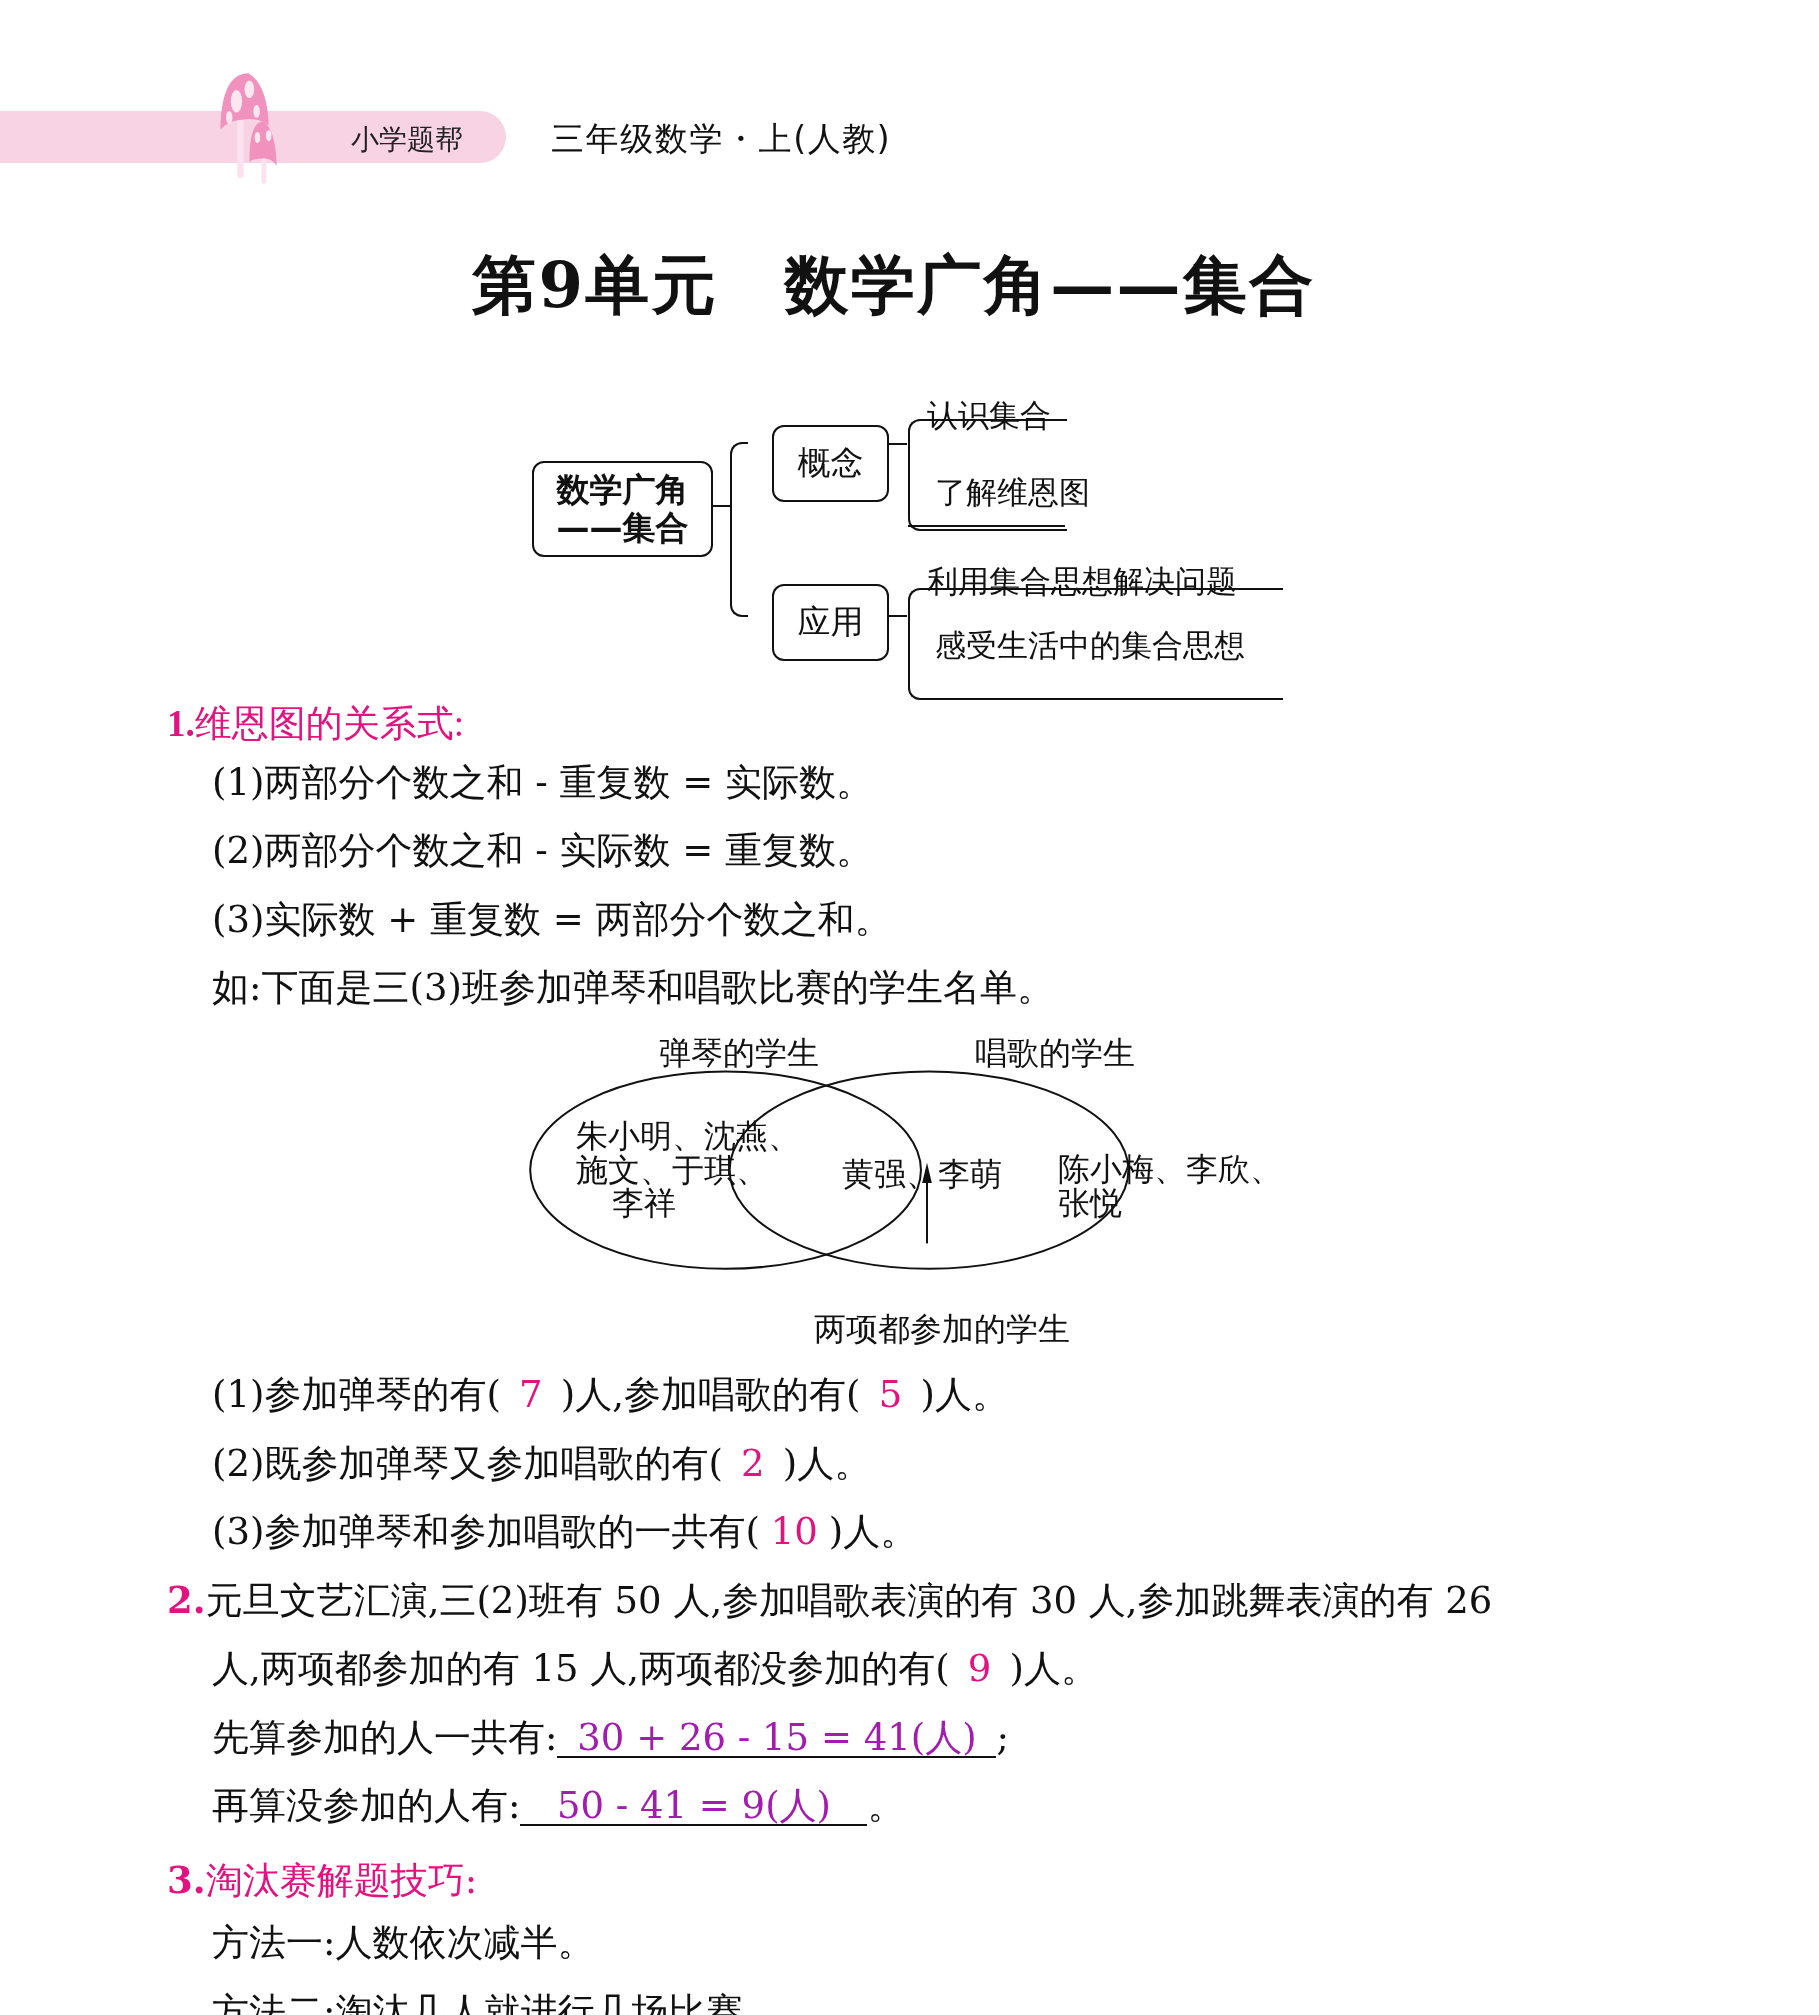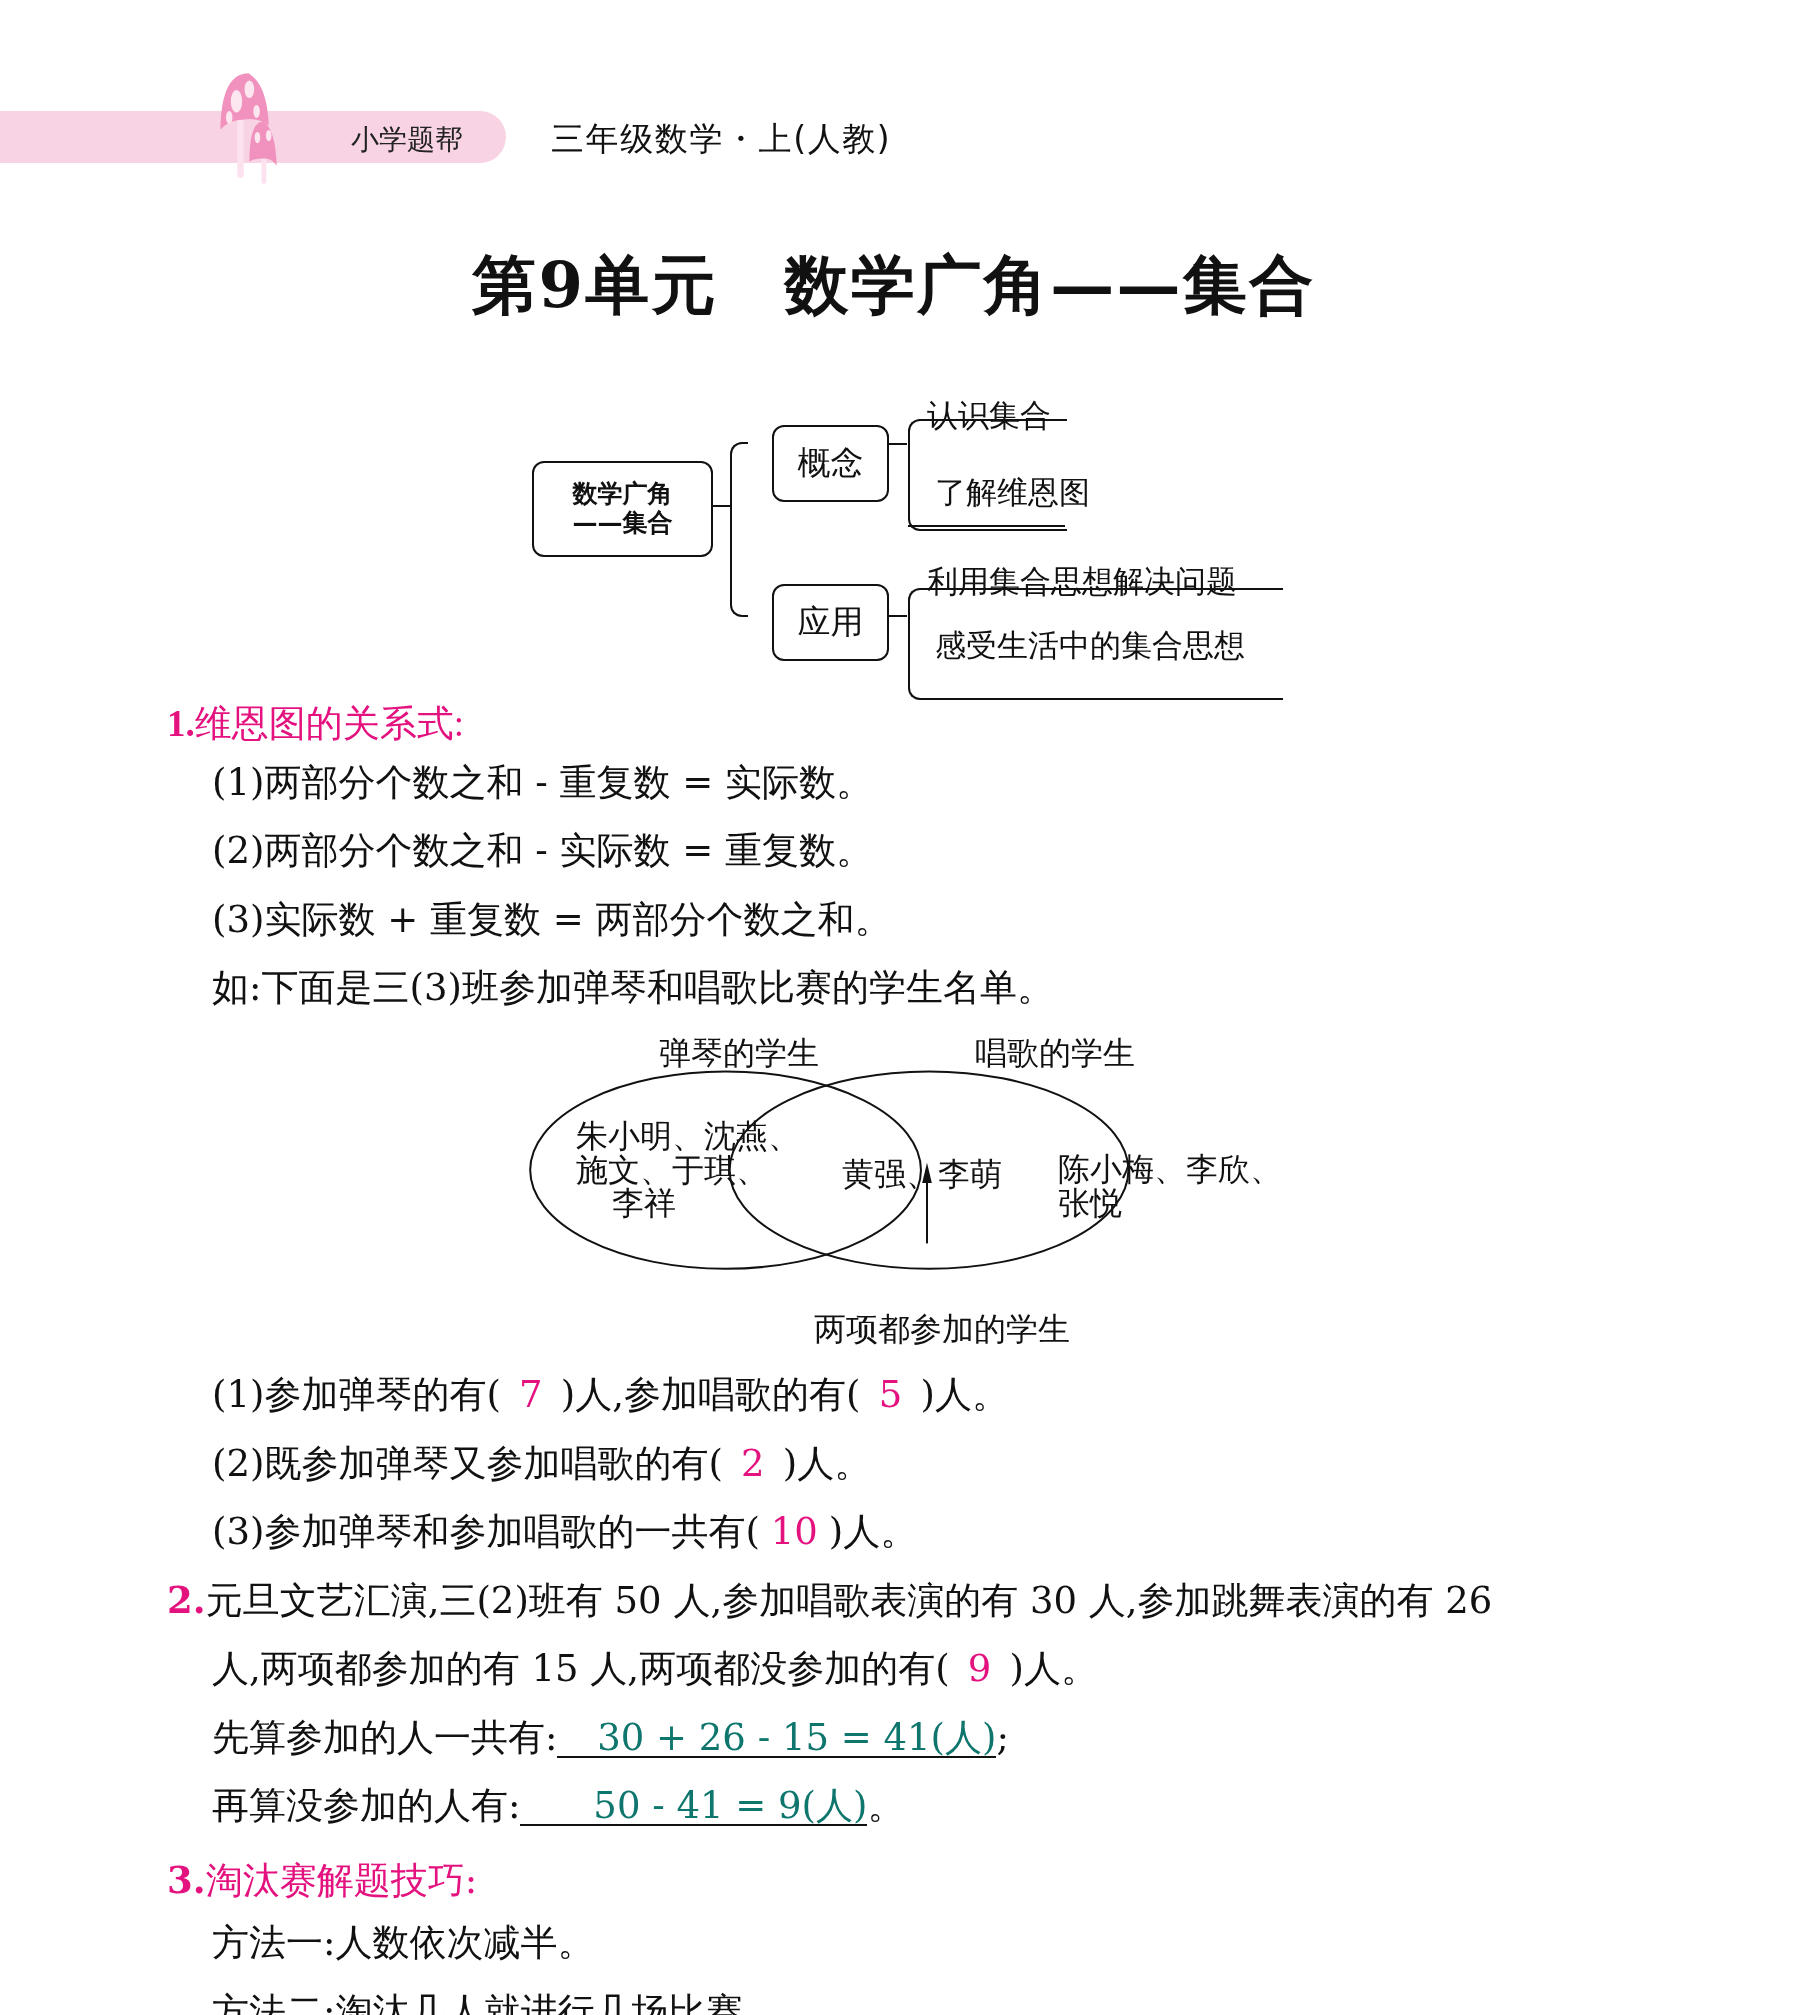--- a/index.html
+++ b/index.html
@@ -16,21 +16,21 @@
   .mm-box { border:2.4px solid #111; border-radius:12px; background:#fff; display:flex;
             align-items:center; justify-content:center; font-family:"DejaVu Sans", sans-serif; }
   .mm-line { background:#111; }
   .mm-leaf { font-size:31px; font-family:"DejaVu Sans", sans-serif; white-space:nowrap; }
   
   .line { font-size:37px; white-space:nowrap; line-height:1; }
   .pink { color:#e4127f; }
   .sect { font-size:37px; color:#e4127f; white-space:nowrap; }
   .sect b { font-weight:bold; }
   .ans { color:#e4127f; display:inline-block; text-align:center; }
-  .uline { display:inline-block; border-bottom:2.4px solid #111; text-align:right; color:#0f766e; }
+  .uline { display:inline-block; border-bottom:2.4px solid #111; text-align:center; color:#a21caf; }
   .venn-label { font-size:32px; white-space:nowrap; }
 </style>
 </head>
 <body>
 
 <div class="abs hdr-band"></div>
 <svg class="abs" style="left:197px;top:69px;" width="145" height="117" viewBox="0 0 360 290">
   <rect x="100" y="120" width="16" height="150" rx="8" fill="#fbe2ee"></rect>
   <path d="M58 150 Q60 10 128 10 Q175 40 178 140 Q150 120 118 125 Q80 125 58 150 Z" fill="#f092bd"></path>
   <ellipse cx="98" cy="80" rx="14" ry="28" fill="#fce6f0"></ellipse>
@@ -41,21 +41,21 @@
   <path d="M130 230 Q130 130 165 130 Q195 150 198 240 Q185 220 165 222 Q140 222 130 230 Z" fill="#f092bd"></path>
   <ellipse cx="150" cy="170" rx="7" ry="14" fill="#fce6f0"></ellipse>
   <ellipse cx="178" cy="165" rx="7" ry="14" fill="#fce6f0"></ellipse>
 </svg>
 <div class="abs hdr-brand">小学题帮</div>
 <div class="abs hdr-sub">三年级数学・上(人教)</div>
 
 <div class="abs title">第9单元　数学广角——集合</div>
 
 <div>
-  <div class="abs mm-box" style="left:532px;top:461px;width:177px;height:92px;flex-direction:column;font-size:25px;font-weight:bold;line-height:1.15;">
+  <div class="abs mm-box" style="left:532px;top:461px;width:177px;height:92px;flex-direction:column;font-size:33px;font-weight:bold;line-height:1.15;">
     <span>数学广角</span>
     <span>——集合</span>
   </div>
   <div class="abs mm-line" style="left:712px;top:505px;width:18.5px;height:2.4px;"></div>
   <div class="abs" style="left:730px;top:442px;width:16px;height:171px;border:2.4px solid #111;border-right:none;border-radius:12px 0 0 12px;"></div>
 
   <div class="abs mm-box" style="left:772px;top:425px;width:113px;height:73px;font-size:33px;">
     <span>概念</span>
   </div>
   <div class="abs mm-box" style="left:772px;top:584px;width:113px;height:73px;font-size:33px;">

